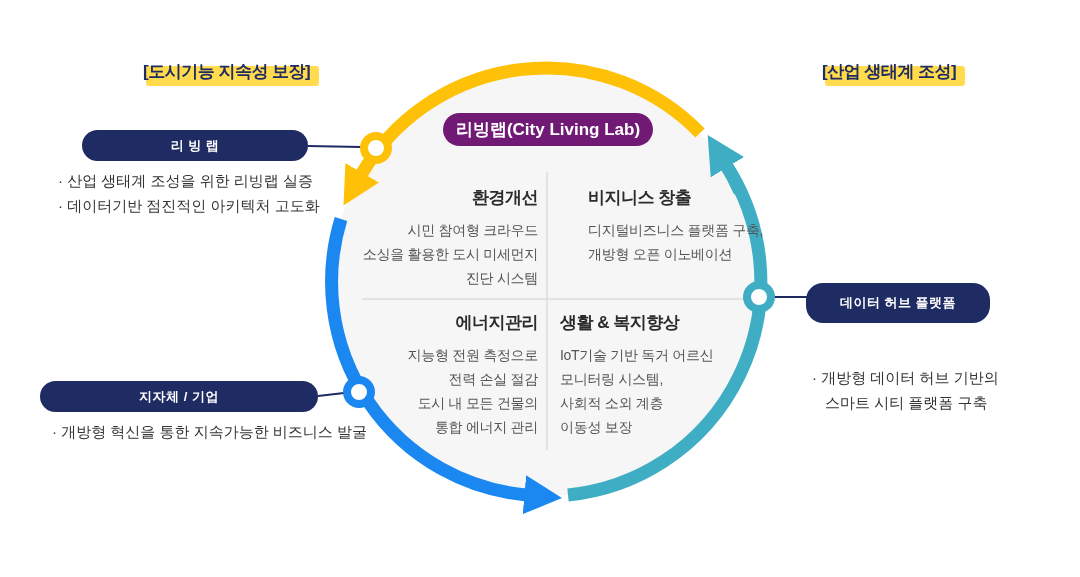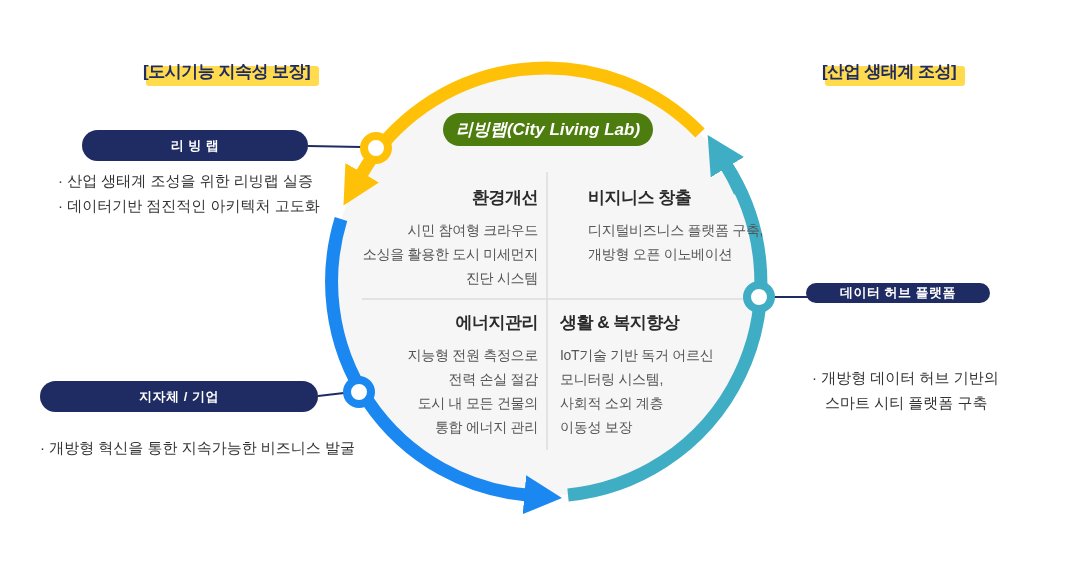--- a/index.html
+++ b/index.html
@@ -26,23 +26,23 @@
   .pill {
     position:absolute; background:#1F2B63; color:#ffffff; border-radius:17px;
     display:flex; align-items:center; justify-content:center;
     font-size:13px; font-weight:bold; letter-spacing:0.5px; z-index:3;
     white-space:nowrap;
   }
 
   
   .center-badge {
     position:absolute; left:443px; top:113px; width:210px; height:33px;
-    background:#4d7c0f; color:#ffffff; border-radius:17px;
+    background:#701a75; color:#ffffff; border-radius:17px;
     display:flex; align-items:center; justify-content:center;
-    font-size:17px; font-weight:bold; z-index:3; white-space:nowrap;font-style:italic;
+    font-size:17px; font-weight:bold; z-index:3; white-space:nowrap;
   }
 
   
   .note { position:absolute; font-size:15px; color:#333333; line-height:25px; z-index:2; white-space:nowrap; }
   .note .indent { padding-left:13px; }
 
   
   .quad { position:absolute; z-index:2; }
   .quad .q-title { font-size:17px; font-weight:bold; color:#2B2B2B; line-height:22px; margin-bottom:9px; letter-spacing:-0.5px; }
   .quad .q-lines { font-size:14px; color:#555555; line-height:24px; white-space:pre-line; letter-spacing:-0.3px; }
@@ -97,25 +97,25 @@
 
   <div class="center-badge">리빙랩(City Living Lab)</div>
 
   <div class="pill" style="left:82px; top:130px; width:226px; height:31px;">리 빙 랩</div>
   <div class="note" style="left:58px; top:168px;">
     <div>· 산업 생태계 조성을 위한 리빙랩 실증</div>
     <div>· 데이터기반 점진적인 아키텍처 고도화</div>
   </div>
 
   <div class="pill" style="left:40px; top:381px; width:278px; height:31px;">지자체 / 기업</div>
-  <div class="note" style="left:40px; top:419px;margin-top:16px;">
+  <div class="note" style="left:52px; top:419px;">
     <div>· 개방형 혁신을 통한 지속가능한 비즈니스 발굴</div>
   </div>
 
-  <div class="pill" style="left:806px; top:283px; width:184px; height:20px;">데이터 허브 플랫폼</div>
+  <div class="pill" style="left:806px; top:283px; width:184px; height:40px;">데이터 허브 플랫폼</div>
   <div class="note" style="left:812px; top:321px;margin-top:44px;">
     <div>· 개방형 데이터 허브 기반의</div>
     <div class="indent">스마트 시티 플랫폼 구축</div>
   </div>
 
   <div class="quad right" style="left:300px; top:187px; width:238px;">
     <div class="q-title">환경개선</div>
     <div class="q-lines">시민 참여형 크라우드
 소싱을 활용한 도시 미세먼지
 진단 시스템</div>

